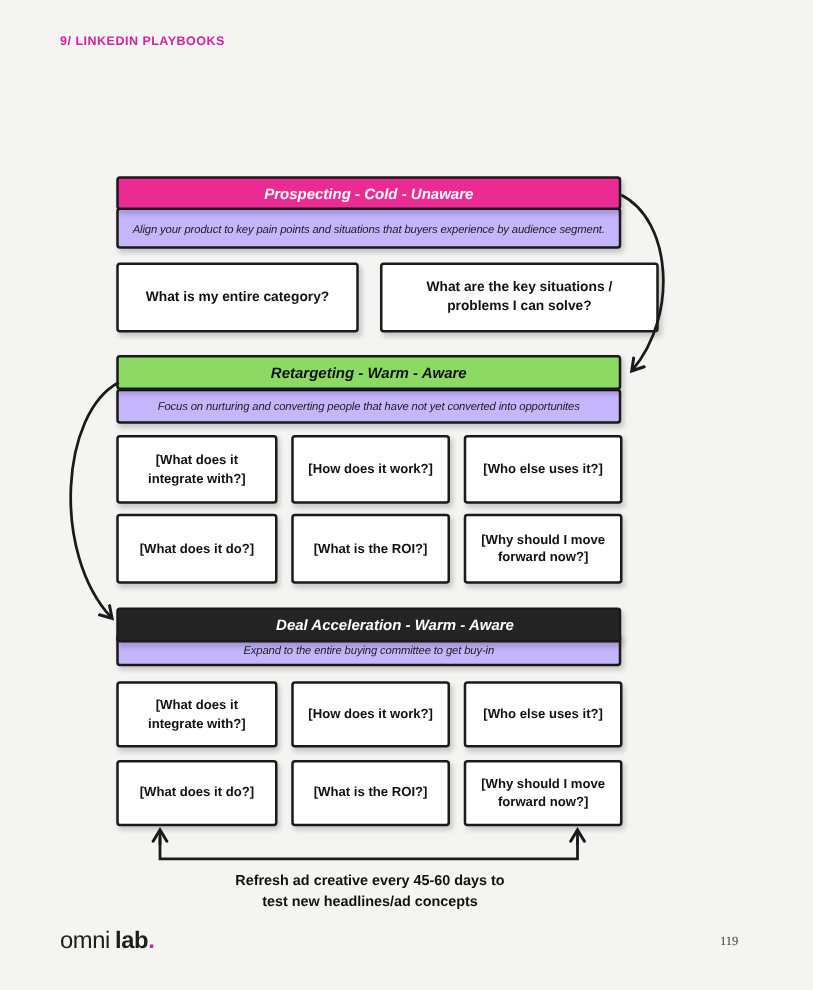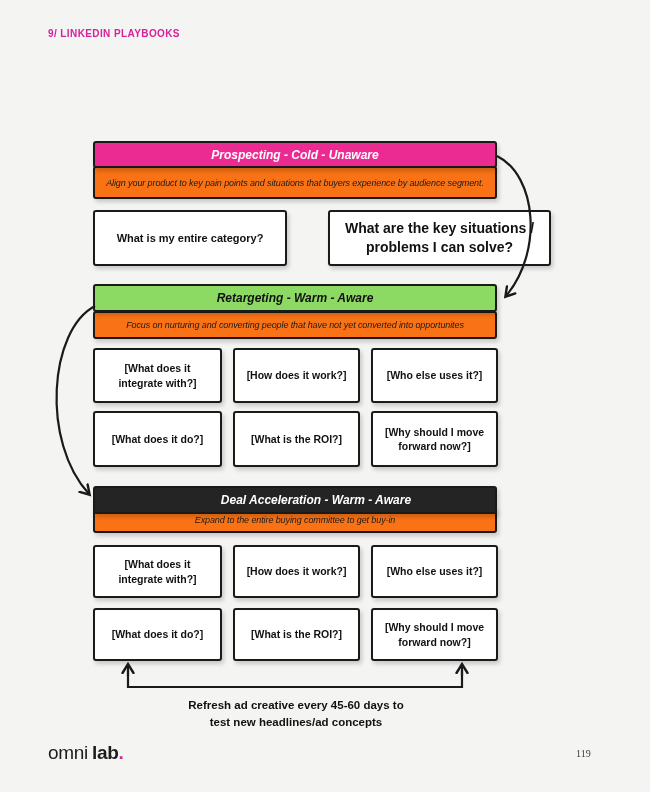--- a/index.html
+++ b/index.html
@@ -18,37 +18,37 @@
   .title .t2{display:block;color:var(--magenta,#d6219c);}
 
   .bar{
     position:absolute;left:93px;width:404px;box-sizing:border-box;
     border:2px solid #1a1a1a;border-radius:3px;
     display:flex;align-items:center;justify-content:center;text-align:center;
     box-shadow:2px 3px 4px rgba(0,0,0,.18);
     font-style:italic;
   }
   .hdr{font-weight:700;font-size:12px;z-index:2;}
-  .desc{background:#f97316;font-size:9px;letter-spacing:-.1px;color:#1b1b1b;white-space:nowrap;z-index:1;text-align:right;}
+  .desc{background:#c4b5fd;font-size:9px;letter-spacing:-.1px;color:#1b1b1b;white-space:nowrap;z-index:1;text-align:right;}
   .s1h{top:141px;height:27px;background:var(--pink-header,#ec2b92);color:#fff;}
   .s1d{top:166px;height:33px;}
   .s2h{top:284px;height:28px;background:var(--green-header,#8cd964);color:#111;}
   .s2d{top:311px;height:28px;}
   .s3h{top:486px;height:28px;background:var(--dark-header,#242424);color:#fff;padding-left:42px;}
   .s3d{top:507px;height:26px;}
 
   .qbox{
     position:absolute;box-sizing:border-box;background:#fff;
     border:2px solid #1a1a1a;border-radius:3px;
     display:flex;align-items:center;justify-content:center;text-align:center;
     font-weight:700;font-size:10.5px;line-height:1.35;color:#111;
     padding:4px 6px;box-shadow:2px 3px 4px rgba(0,0,0,.18);
   }
   .p1{left:93px;top:210px;width:194px;height:56px;font-size:11px;padding:0 14px;}
-  .p2{left:304px;top:210px;width:223px;height:56px;font-size:14px;padding:0 14px;margin-left:24px;}
+  .p2{left:304px;top:210px;width:223px;height:56px;font-size:11px;padding:0 14px;}
 
   .r1{left:93px;top:348px;width:129px;height:55px;}
   .r2{left:233px;top:348px;width:127px;height:55px;}
   .r3{left:371px;top:348px;width:127px;height:55px;}
   .r4{left:93px;top:411px;width:129px;height:56px;}
   .r5{left:233px;top:411px;width:127px;height:56px;}
   .r6{left:371px;top:411px;width:127px;height:56px;}
 
   .d1{left:93px;top:545px;width:129px;height:53px;}
   .d2{left:233px;top:545px;width:127px;height:53px;}

